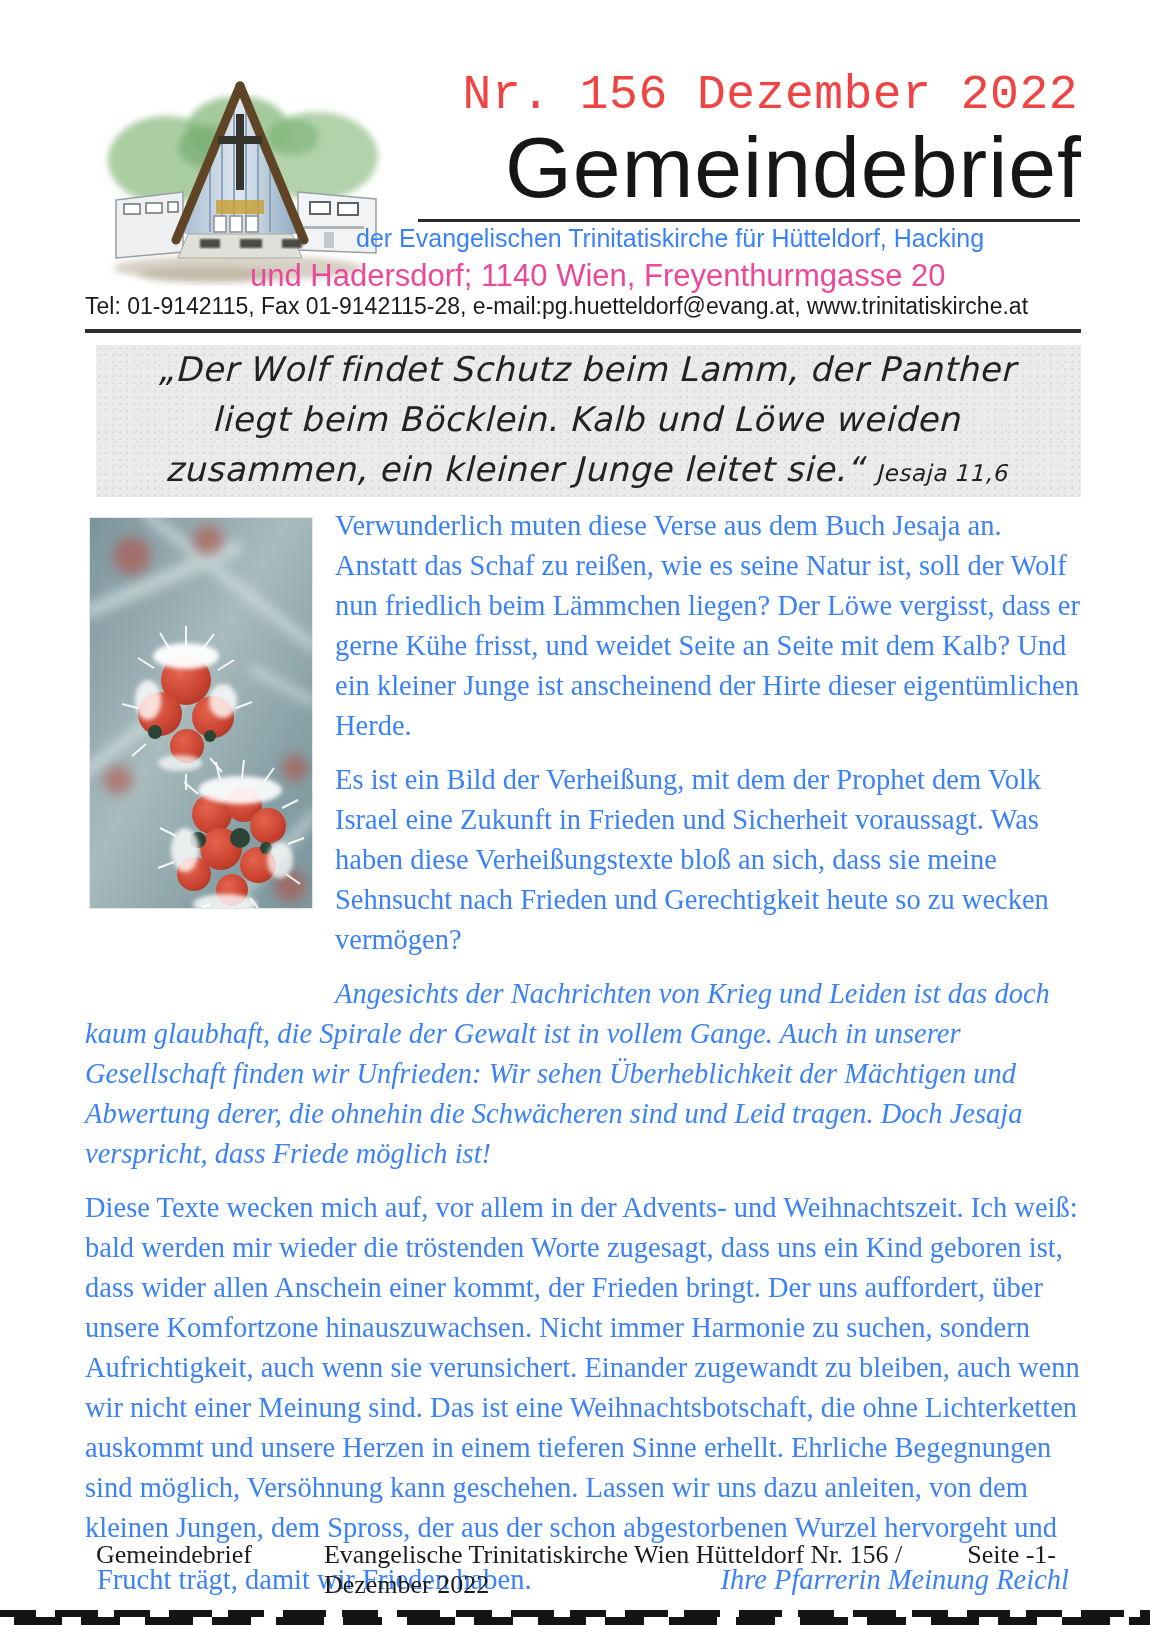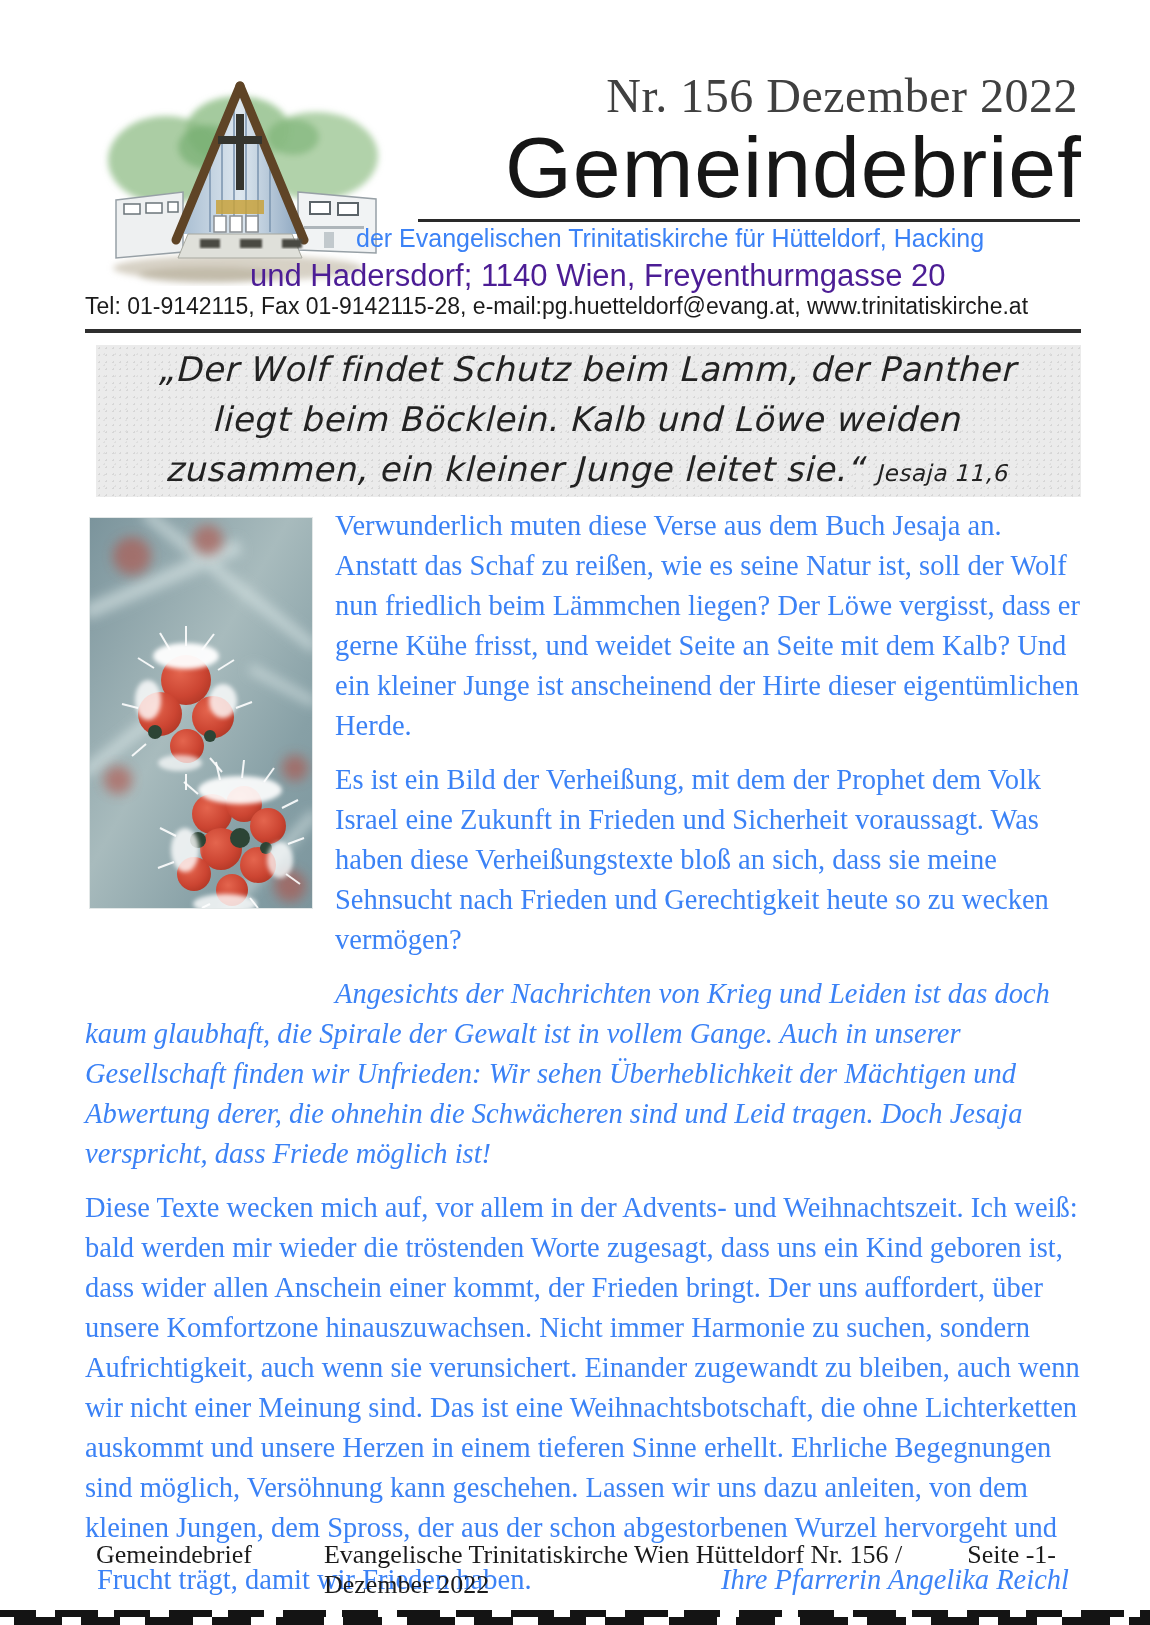--- a/index.html
+++ b/index.html
@@ -9,38 +9,38 @@
     background:#ffffff;
     overflow:hidden;
     font-family:"Liberation Serif", serif;
     color:#151515;
   }
   
   .header{position:absolute;left:0;top:0;width:1150px;}
   .church-logo{position:absolute;left:88px;top:72px;width:305px;height:220px;}
   .issue-no{
     position:absolute;right:72px;top:68px;width:700px;
-    font-family:Liberation Serif, serif;
-    font-size:48px;letter-spacing:.5px;text-align:right;color:#404040;
+    font-family:Liberation Mono, monospace;
+    font-size:48px;letter-spacing:.5px;text-align:right;color:#ef4444;
   }
   .main-title{
     position:absolute;right:68px;top:118px;width:700px;
     font-family:"Liberation Sans", sans-serif;
     font-size:86px;letter-spacing:1px;text-align:right;color:#161616;
   }
   .title-rule{
     position:absolute;left:418px;top:219px;width:662px;height:3px;background:#2a2a2a;
   }
   .subtitle1{
     position:absolute;left:356px;top:224px;width:740px;
     font-family:"Liberation Sans", sans-serif;font-size:25px;color:#3b82f6;
   }
   .subtitle2{
     position:absolute;left:250px;top:258px;width:740px;
-    font-family:"Liberation Sans", sans-serif;font-size:31px;color:#4c1d95;
+    font-family:"Liberation Sans", sans-serif;font-size:31px;color:#ec4899;
   }
   .contact-line{
     position:absolute;left:85px;top:293px;width:1000px;text-align:left;
     font-family:"Liberation Sans", sans-serif;font-size:23px;color:#1b1b1b;
   }
   .main-rule{
     position:absolute;left:85px;top:329px;width:996px;height:4px;background:#2e2e2e;
   }
   
   .quote-block{
@@ -296,21 +296,21 @@
         <line x1="160" y1="380" x2="168" y2="390"></line>
       </g>
     </svg>
 
     <p class="para beside">Verwunderlich muten diese Verse aus dem Buch Jesaja an. Anstatt das Schaf zu reißen, wie es seine Natur ist, soll der Wolf nun friedlich beim Lämmchen liegen? Der Löwe vergisst, dass er gerne Kühe frisst, und weidet Seite an Seite mit dem Kalb? Und ein kleiner Junge ist anscheinend der Hirte dieser eigentümlichen Herde.</p>
     <p class="para beside">Es ist ein Bild der Verheißung, mit dem der Prophet dem Volk Israel eine Zukunft in Frieden und Sicherheit voraussagt. Was haben diese Verheißungstexte bloß an sich, dass sie meine Sehnsucht nach Frieden und Gerechtigkeit heute so zu wecken vermögen?</p>
     <p class="para indent-first">Angesichts der Nachrichten von Krieg und Leiden ist das doch kaum glaubhaft, die Spirale der Gewalt ist in vollem Gange. Auch in unserer Gesellschaft finden wir Unfrieden: Wir sehen Überheblichkeit der Mächtigen und Abwertung derer, die ohnehin die Schwächeren sind und Leid tragen. Doch Jesaja verspricht, dass Friede möglich ist!</p>
     <p class="para" style="margin-bottom:0;">Diese Texte wecken mich auf, vor allem in der Advents- und Weihnachtszeit. Ich weiß: bald werden mir wieder die tröstenden Worte zugesagt, dass uns ein Kind geboren ist, dass wider allen Anschein einer kommt, der Frieden bringt. Der uns auffordert, über unsere Komfortzone hinauszuwachsen. Nicht immer Harmonie zu suchen, sondern Aufrichtigkeit, auch wenn sie verunsichert. Einander zugewandt zu bleiben, auch wenn wir nicht einer Meinung sind. Das ist eine Weihnachtsbotschaft, die ohne Lichterketten auskommt und unsere Herzen in einem tieferen Sinne erhellt. Ehrliche Begegnungen sind möglich, Versöhnung kann geschehen. Lassen wir uns dazu anleiten, von dem kleinen Jungen, dem Spross, der aus der schon abgestorbenen Wurzel hervorgeht und</p>
     <div class="closing-row">
       <span>Frucht trägt, damit wir Frieden haben.</span>
-      <span class="signature">Ihre Pfarrerin Angelika Reichl</span>
+      <span class="signature">Ihre Pfarrerin Meinung Reichl</span>
     </div>
   </div>
 
   <div class="footer">
     <span class="f-left">Gemeindebrief</span>
     <span class="f-center">Evangelische Trinitatiskirche Wien Hütteldorf Nr. 156 / Dezember 2022</span>
     <span class="f-right">Seite -1-</span>
   </div>
 
   <div class="scan-edge"></div>

